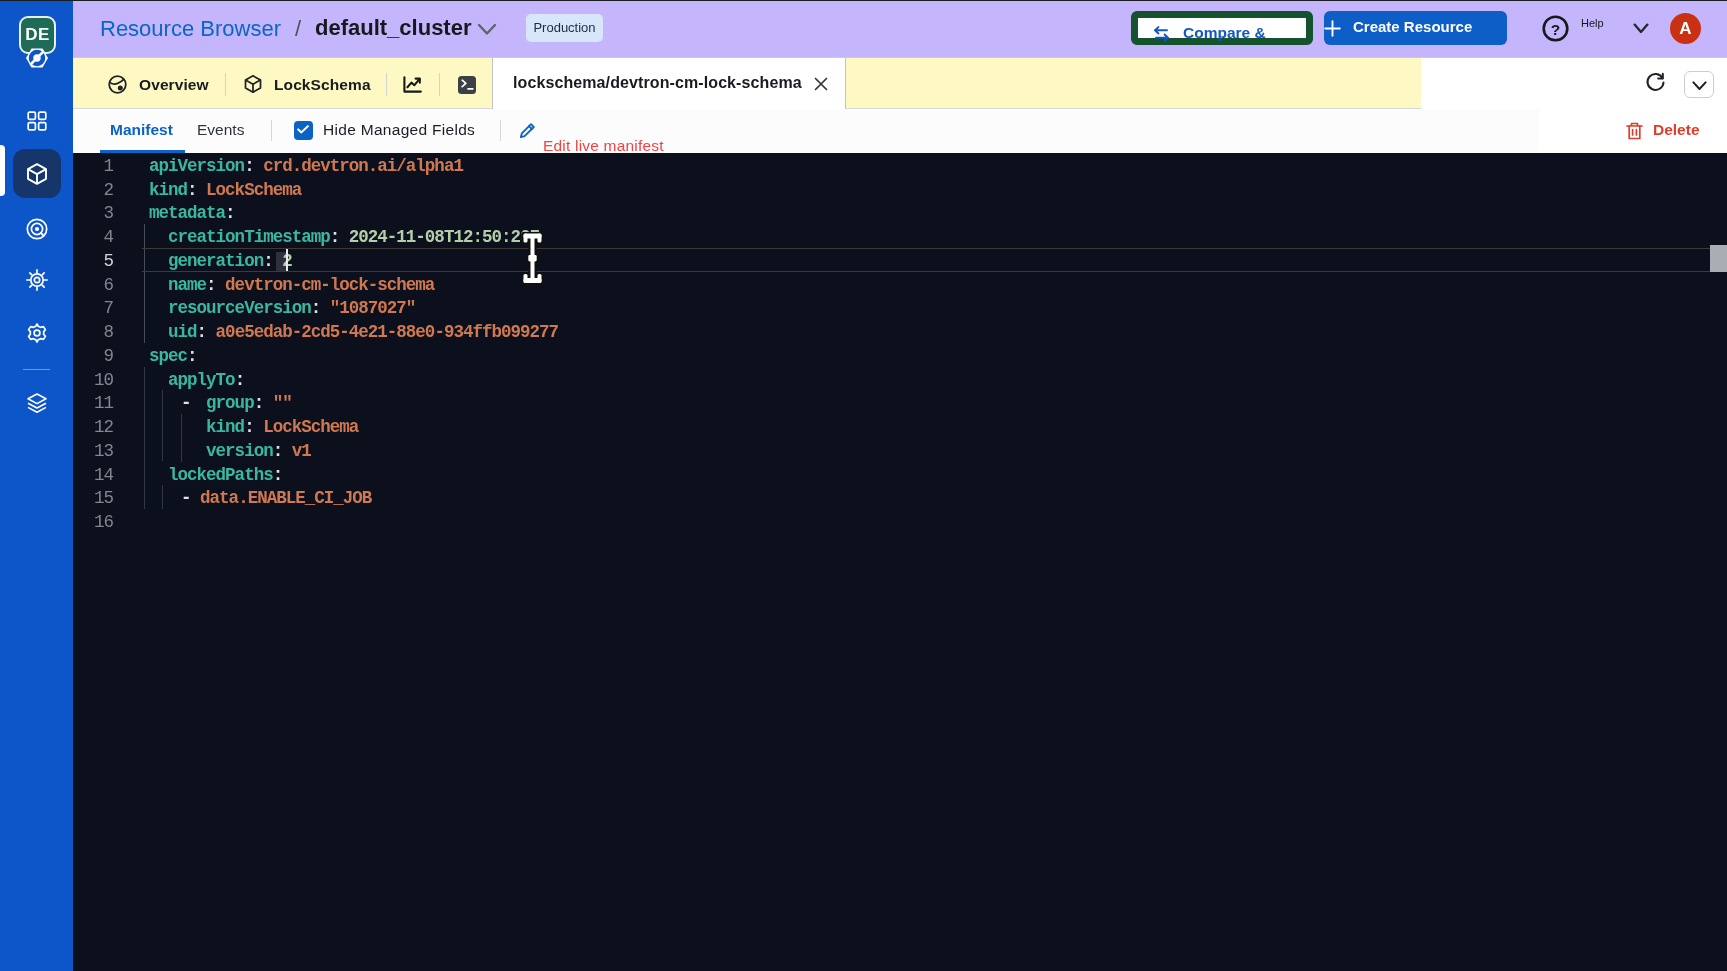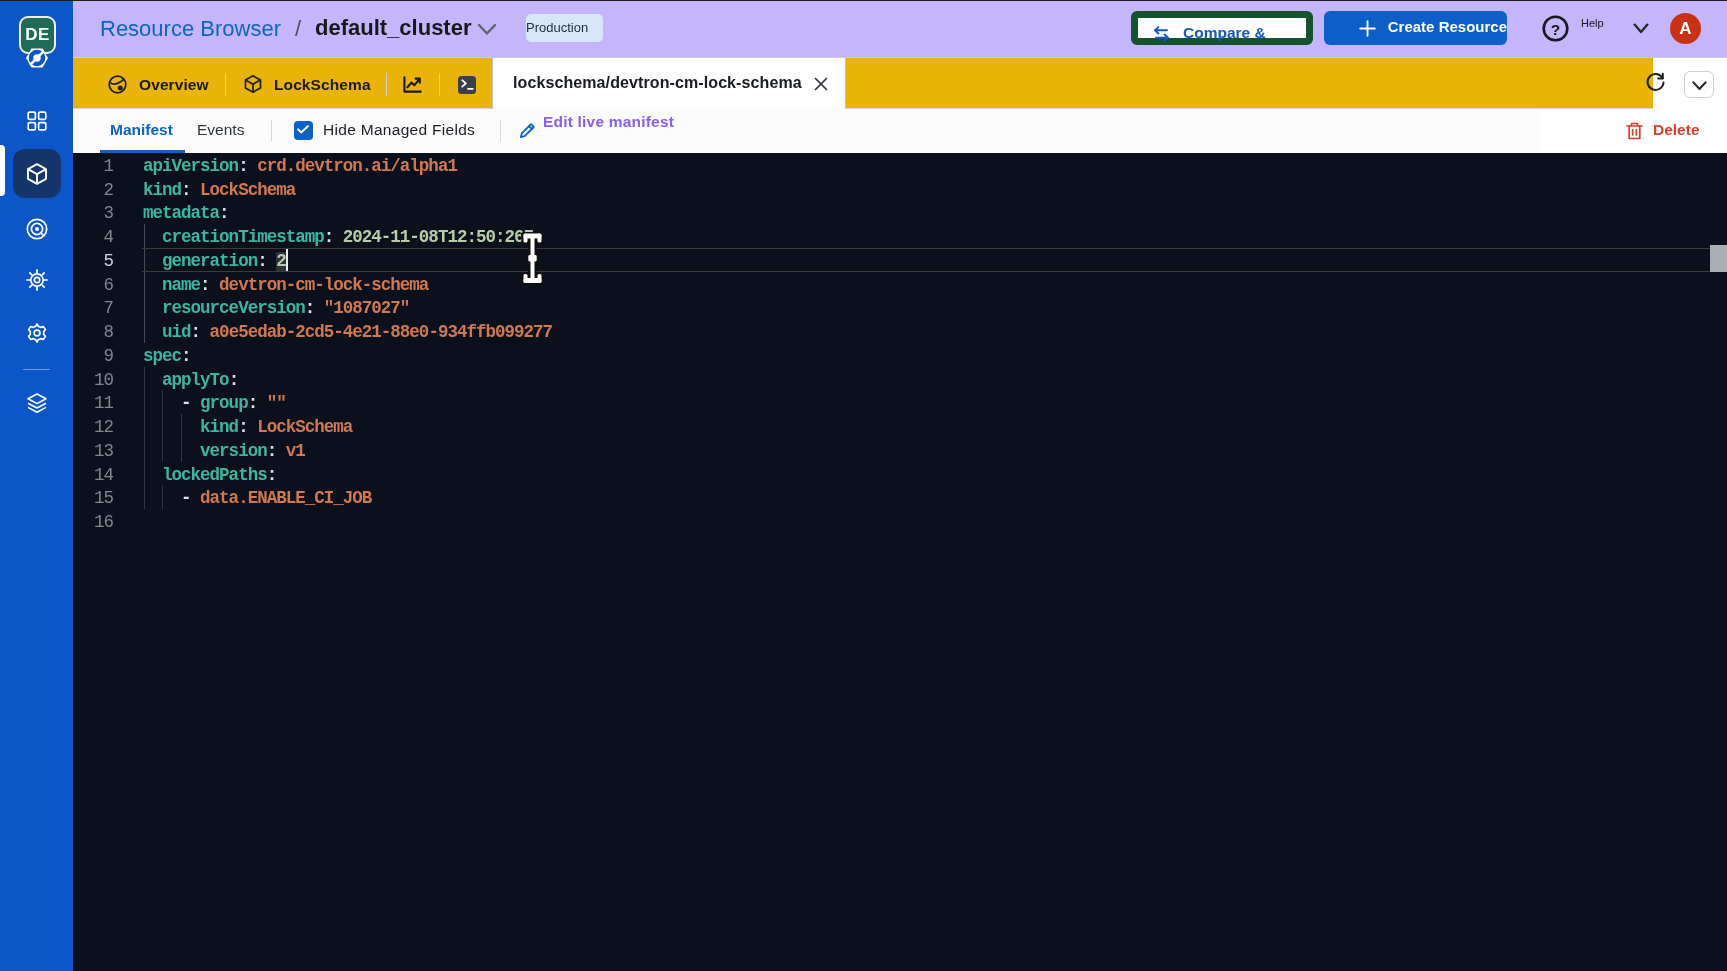--- a/index.html
+++ b/index.html
@@ -17,47 +17,47 @@
   .navPill { left:0; top:145px; width:5px; height:51px; background:#fff; border-radius:0 4px 4px 0; }
   .sideDiv { left:23px; top:369px; width:27px; height:1px; background:rgba(255,255,255,0.4); }
 
   
   #header { left:73px; top:0; width:1654px; height:58px; background:#c4b5fd; border-bottom:1px solid #c9cdd2; }
   #topline { left:0; top:0; width:1727px; height:1px; background:#191c20; }
   .crumbLink { left:27px; top:16px; font-size:22px; color:#0a66c4; }
   .crumbSlash { left:222px; top:16px; font-size:22px; color:#4d5257; }
   .crumbBold { left:242px; top:15px; font-size:22px; font-weight:bold; color:#17191d; }
   .chip { left:453px; top:14px; width:77px; height:28px; background:#d7e7f9; border-radius:5px;
-    font-size:13px; color:#1c2c3e; line-height:28px; }
+    font-size:13px; color:#1c2c3e; text-align:center; line-height:28px; }
   .btnOutline { left:1058px; top:11px; width:182px; height:34px; border:7px solid #14532d; border-radius:6px;
     background:#fff; color:#1257c4; font-size:15.5px; font-weight:bold; line-height:32px; padding-left:15px; }
   .btnFill { left:1251px; top:11px; width:183px; height:34px; border-radius:6px;
     background:#0d5ec6; color:#fff; font-size:15px; font-weight:bold; line-height:34px; }
   .helpTxt { left:1508px; top:17px; font-size:11px; color:#15181c; }
   .avatar { left:1597px; top:13px; width:31px; height:31px; border-radius:50%; background:#ca3112;
     color:#fff; font-weight:bold; font-size:17px; text-align:center; line-height:31px; }
 
   
-  #tabbar { left:73px; top:58px; width:1580px; height:51px; background:#eab308; border-bottom:1px solid #d5d8dc; }
+  #tabbar { left:73px; top:58px; width:1348px; height:51px; background:#fef9c3; border-bottom:1px solid #d5d8dc; }
   .tabTxt { font-size:15.5px; font-weight:bold; color:#181b1f; top:18px; letter-spacing:0.1px; }
   .tabSep { top:15px; width:1px; height:23px; background:#cfd3d8; }
   #activeTab { left:419px; top:0; width:354px; height:51px; background:#fff;
     border-left:1px solid #bfc4ca; border-right:1px solid #bfc4ca; }
 
   
   #toolbar { left:73px; top:109px; width:1466px; height:44px; background:#fcfcfd; }
   .tbSep { top:11px; width:1px; height:21px; background:#d4d7db; }
   #manifestUL { left:27px; top:40.5px; width:85px; height:3.5px; background:#0b63c6; }
 
   
   #editor { left:73px; top:153px; width:1654px; height:818px; background:#0c101c; }
   pre { font-family:"Liberation Mono", monospace; font-size:17.5px; letter-spacing:-0.99px; line-height:23.73px; }
   #gutter { left:1px; top:2px; width:39px; text-align:right; color:#82868f; }
   #code { left:70px; top:2px; font-weight:bold; }
-  .k { color:#3ab7a1; } .o { color:#d0784f;margin-top:8px; } .g { color:#b5cea8; } .w { color:#dee1e6; }
+  .k { color:#3ab7a1;margin-left:6px; } .o { color:#d0784f;margin-top:8px; } .g { color:#b5cea8; } .w { color:#dee1e6; }
   .guide { width:1px; background:#313845; }
 </style>
 </head>
 <body>
 <div id="app">
   <div class="abs" id="sidebar">
     <div class="abs navPill"></div>
     <div class="abs navActive"></div>
     <div class="abs" id="logoSq">DE</div>
 
@@ -119,21 +119,21 @@
     <svg class="abs" style="left:404px;top:23px" width="20" height="13" viewBox="0 0 20 13" fill="none" stroke="#606468" stroke-width="2.4" stroke-linecap="round" stroke-linejoin="round">
       <polyline points="2,2 10,10.5 18,2"></polyline>
     </svg>
     <div class="abs chip">Production</div>
     <div class="abs btnOutline">
       <svg style="vertical-align:-3px;margin-right:13px" width="17" height="16" viewBox="0 0 17 16" fill="none" stroke="#1257c4" stroke-width="1.9" stroke-linecap="round" stroke-linejoin="round">
         <path d="M14,4.3 L2.2,4.3 M5.4,1.1 L2,4.3 L5.4,7.5"></path>
         <path d="M3,11.7 L14.8,11.7 M11.6,8.5 L15,11.7 L11.6,14.9"></path>
       </svg><span style="position:relative;top:-1px">Compare &amp; Sync</span>
     </div>
-    <div class="abs btnFill" style="text-align:right">
+    <div class="abs btnFill" style="text-align:left">
       <svg style="vertical-align:-3.5px;margin-right:12px" width="17" height="17" viewBox="0 0 17 17" fill="none" stroke="#fff" stroke-width="1.9" stroke-linecap="round">
         <path d="M8.5 1.2 L8.5 15.8 M1.2 8.5 L15.8 8.5"></path>
       </svg><span style="position:relative;top:-1px">Create Resource</span>
     </div>
     <svg class="abs" style="left:1469px;top:15px" width="27" height="27" viewBox="0 0 27 27">
       <circle cx="13.5" cy="13.5" r="11.8" fill="none" stroke="#17191c" stroke-width="2.6"></circle>
       <text x="13.5" y="19.5" font-size="15.5" font-weight="bold" fill="#17191c" text-anchor="middle" font-family="Liberation Sans, sans-serif">?</text>
     </svg>
     <span class="abs helpTxt">Help</span>
     <svg class="abs" style="left:1560px;top:23px" width="16" height="11" viewBox="0 0 16 11" fill="none" stroke="#24282d" stroke-width="2.3" stroke-linecap="round" stroke-linejoin="round">
@@ -196,21 +196,21 @@
       <svg style="position:absolute;left:3px;top:4.5px" width="12" height="9" viewBox="0 0 12 9" fill="none" stroke="#fff" stroke-width="2" stroke-linecap="round" stroke-linejoin="round">
         <polyline points="1.2,4.4 4.4,7.4 10.8,1.2"></polyline>
       </svg>
     </div>
     <span class="abs" style="left:250px;top:12px;font-size:15.5px;letter-spacing:0.3px;color:#1a1e23">Hide Managed Fields</span>
     <div class="abs tbSep" style="left:427px"></div>
     <svg class="abs" style="left:446px;top:13px" width="17" height="17" viewBox="0 0 17 17" fill="none" stroke="#0b63c6" stroke-width="1.8" stroke-linecap="round" stroke-linejoin="round">
       <path d="M12 2.2 L14.8 5 L5.6 14.2 L1.8 15.2 L2.8 11.4 Z"></path>
       <path d="M10 4.2 L12.8 7"></path>
     </svg>
-    <span class="abs" style="left:470px;top:4px;font-size:15.5px;letter-spacing:0.2px;font-weight:bold;color:#8b5cf6">Edit live manifest</span>
+    <span class="abs" style="left:470px;top:28px;font-size:15.5px;letter-spacing:0.2px;font-weight:normal;color:#ef4444">Edit live manifest</span>
 
     <svg class="abs" style="left:1553px;top:13px" width="17" height="18" viewBox="0 0 17 18" fill="none" stroke="#da3f2b" stroke-width="1.7" stroke-linecap="round" stroke-linejoin="round">
       <path d="M1 4 L16 4 M5.5 4 L5.5 1.5 L11.5 1.5 L11.5 4"></path>
       <path d="M3.2 4 L3.2 16.5 L13.8 16.5 L13.8 4"></path>
       <path d="M6.6 7.5 L6.6 13 M10.4 7.5 L10.4 13"></path>
     </svg>
     <span class="abs" style="left:1580px;top:12px;font-size:15.5px;font-weight:bold;color:#da3f2b">Delete</span>
   </div>
 
   <div class="abs" id="editor">

